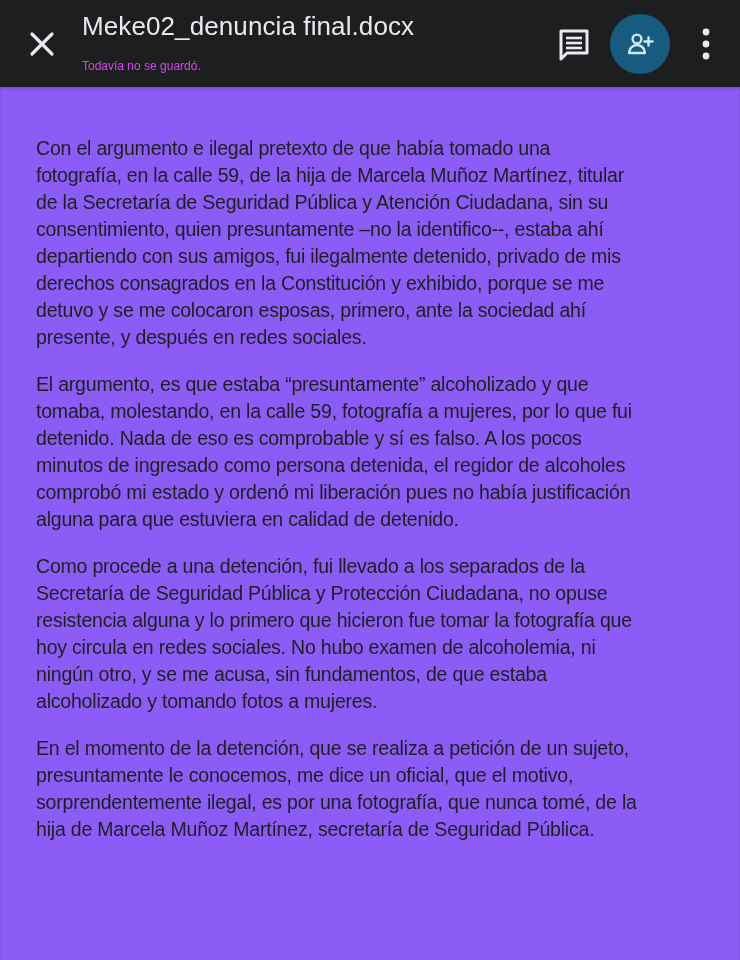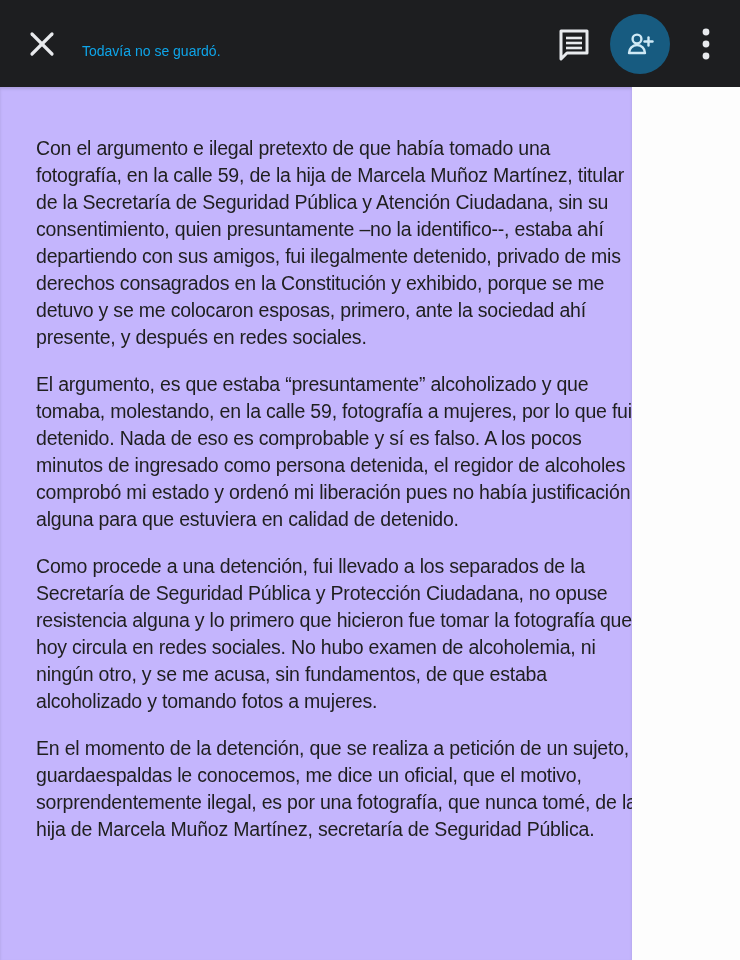--- a/index.html
+++ b/index.html
@@ -40,39 +40,39 @@
   .doc-title {
     color: #e8eaed;
     font-size: 26px;
     line-height: 30px;
     white-space: nowrap;
     overflow: hidden;
     text-overflow: ellipsis;
     letter-spacing: 0.1px;
   }
   .doc-subtitle {
-    color: #0ea5e9;
-    font-size: 14px;
+    color: #d946ef;
+    font-size: 12px;
     line-height: 20px;
     margin-top: 15px;
   }
   .comment-btn { width: 56px; height: 87px; }
   .share-btn {
     width: 60px; height: 60px;
     border-radius: 50%;
     background: #175b80;
     margin: 0 10px 0 8px;
   }
   .menu-btn { width: 52px; height: 87px; margin-right: 8px; }
 
   
   .doc-canvas {
-    width: 632px;
+    width: 740px;
     height: 873px;
-    background: #c4b5fd;
+    background: #8b5cf6;
     padding: 48px 14px 0 36px;
     overflow: hidden;
     box-shadow: inset 0 2px 3px rgba(0,0,0,0.12);
   }
   .doc-canvas p {
     font-size: 19.5px;
     line-height: 27px;
     letter-spacing: -0.2px;
     color: #1f1f1f;
     white-space: pre;          
@@ -85,20 +85,21 @@
 <header class="appbar">
 
   <button class="iconbtn close-btn">
     <svg width="30" height="30" viewBox="0 0 30 30">
       <line x1="5" y1="5" x2="25" y2="25" stroke="#e8eaed" stroke-width="3.2" stroke-linecap="round"></line>
       <line x1="25" y1="5" x2="5" y2="25" stroke="#e8eaed" stroke-width="3.2" stroke-linecap="round"></line>
     </svg>
   </button>
 
   <div class="title-block">
+    <div class="doc-title">Meke02_denuncia final.docx</div>
     <div class="doc-subtitle">Todavía no se guardó.</div>
   </div>
 
   <button class="iconbtn comment-btn">
     <svg width="38" height="38" viewBox="0 0 38 38">
       <path d="M6 6 h26 v22 h-20 l-6 6 z" fill="none" stroke="#e8eaed" stroke-width="3" stroke-linejoin="round"></path>
       <line x1="11" y1="13" x2="27" y2="13" stroke="#e8eaed" stroke-width="2.6"></line>
       <line x1="11" y1="18" x2="27" y2="18" stroke="#e8eaed" stroke-width="2.6"></line>
       <line x1="11" y1="23" x2="27" y2="23" stroke="#e8eaed" stroke-width="2.6"></line>
     </svg>
@@ -138,16 +139,16 @@
 minutos de ingresado como persona detenida, el regidor de alcoholes
 comprobó mi estado y ordenó mi liberación pues no había justificación
 alguna para que estuviera en calidad de detenido.</p>
   <p>Como procede a una detención, fui llevado a los separados de la
 Secretaría de Seguridad Pública y Protección Ciudadana, no opuse
 resistencia alguna y lo primero que hicieron fue tomar la fotografía que
 hoy circula en redes sociales. No hubo examen de alcoholemia, ni
 ningún otro, y se me acusa, sin fundamentos, de que estaba
 alcoholizado y tomando fotos a mujeres.</p>
   <p>En el momento de la detención, que se realiza a petición de un sujeto,
-guardaespaldas le conocemos, me dice un oficial, que el motivo,
+presuntamente le conocemos, me dice un oficial, que el motivo,
 sorprendentemente ilegal, es por una fotografía, que nunca tomé, de la
 hija de Marcela Muñoz Martínez, secretaría de Seguridad Pública.</p>
 </main>
 
 </body></html>

